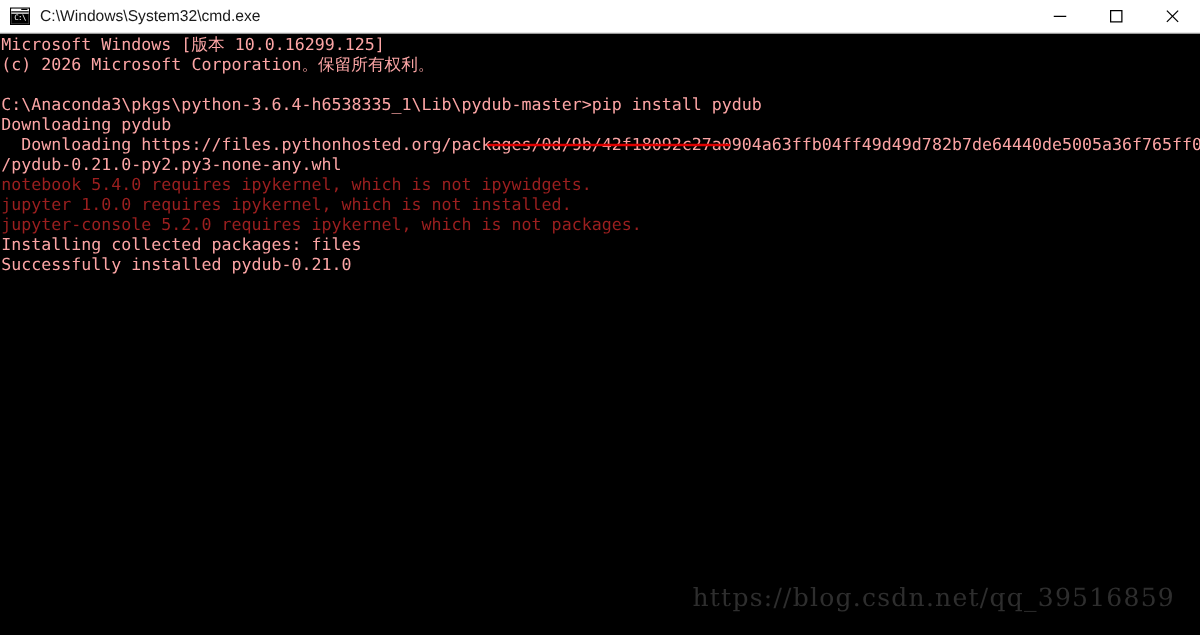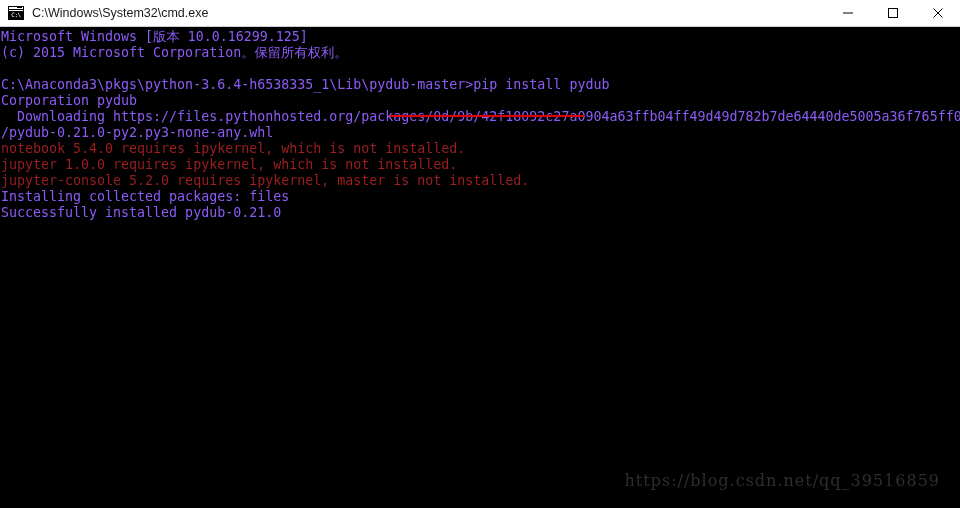--- a/index.html
+++ b/index.html
@@ -108,21 +108,21 @@
     background: #000000;
     position: relative;
     overflow: hidden;
     padding-top: 2px;
   }
   .term-line {
     font-family: "DejaVu Sans Mono", monospace;
     font-size: 13.3px;
     line-height: 16px;
     height: 16px;
-    color: #8b5cf6;
+    color: #fca5a5;
     white-space: pre;
     letter-spacing: 0px;
     padding-left: 1px;
     overflow: visible;
   }
   .term-line.blank { color: transparent; }
   .term-line.red { color: #9c1f1f; }
   .term-line.cmd { position: relative; }
 
   .underline-red {
@@ -138,21 +138,21 @@
     width: 8px;
     height: 11px;
     background: #c8c8c8;
     vertical-align: -1px;
   }
   .watermark {
     position: absolute;
     right: 20px;
     bottom: 18px;
     font-family: "DejaVu Serif", serif;
-    font-size: 16px;
+    font-size: 20px;
     color: #2e2e2e;
     letter-spacing: 1px;
     white-space: nowrap;
   }
 </style>
 </head>
 <body>
 
 <div class="window">
 
@@ -179,29 +179,29 @@
           <line x1="1.5" y1="1.5" x2="10.5" y2="10.5" stroke="#000" stroke-width="1"></line>
           <line x1="10.5" y1="1.5" x2="1.5" y2="10.5" stroke="#000" stroke-width="1"></line>
         </svg>
       </div>
     </div>
   </div>
 
   <div class="terminal">
 
     <div class="term-line">Microsoft Windows [版本 10.0.16299.125]</div>
-    <div class="term-line">(c) 2015 Microsoft Corporation。保留所有权利。</div>
+    <div class="term-line">(c) 2026 Microsoft Corporation。保留所有权利。</div>
     <div class="term-line blank"></div>
     <div class="term-line cmd">C:\Anaconda3\pkgs\python-3.6.4-h6538335_1\Lib\pydub-master&gt;pip install pydub</div>
-    <div class="term-line">Corporation pydub</div>
+    <div class="term-line">Downloading pydub</div>
     <div class="term-line">  Downloading https://files.pythonhosted.org/packages/0d/9b/42f18092c27a0904a63ffb04ff49d49d782b7de64440de5005a36f765ff0</div>
     <div class="term-line">/pydub-0.21.0-py2.py3-none-any.whl</div>
-    <div class="term-line red">notebook 5.4.0 requires ipykernel, which is not installed.</div>
+    <div class="term-line red">notebook 5.4.0 requires ipykernel, which is not ipywidgets.</div>
     <div class="term-line red">jupyter 1.0.0 requires ipykernel, which is not installed.</div>
-    <div class="term-line red">jupyter-console 5.2.0 requires ipykernel, master is not installed.</div>
+    <div class="term-line red">jupyter-console 5.2.0 requires ipykernel, which is not packages.</div>
     <div class="term-line">Installing collected packages: files</div>
     <div class="term-line">Successfully installed pydub-0.21.0</div>
     <div class="term-line blank"></div>
 
     <div class="underline-red"></div>
 
     <div class="watermark">https://blog.csdn.net/qq_39516859</div>
   </div>
 
 </div>

